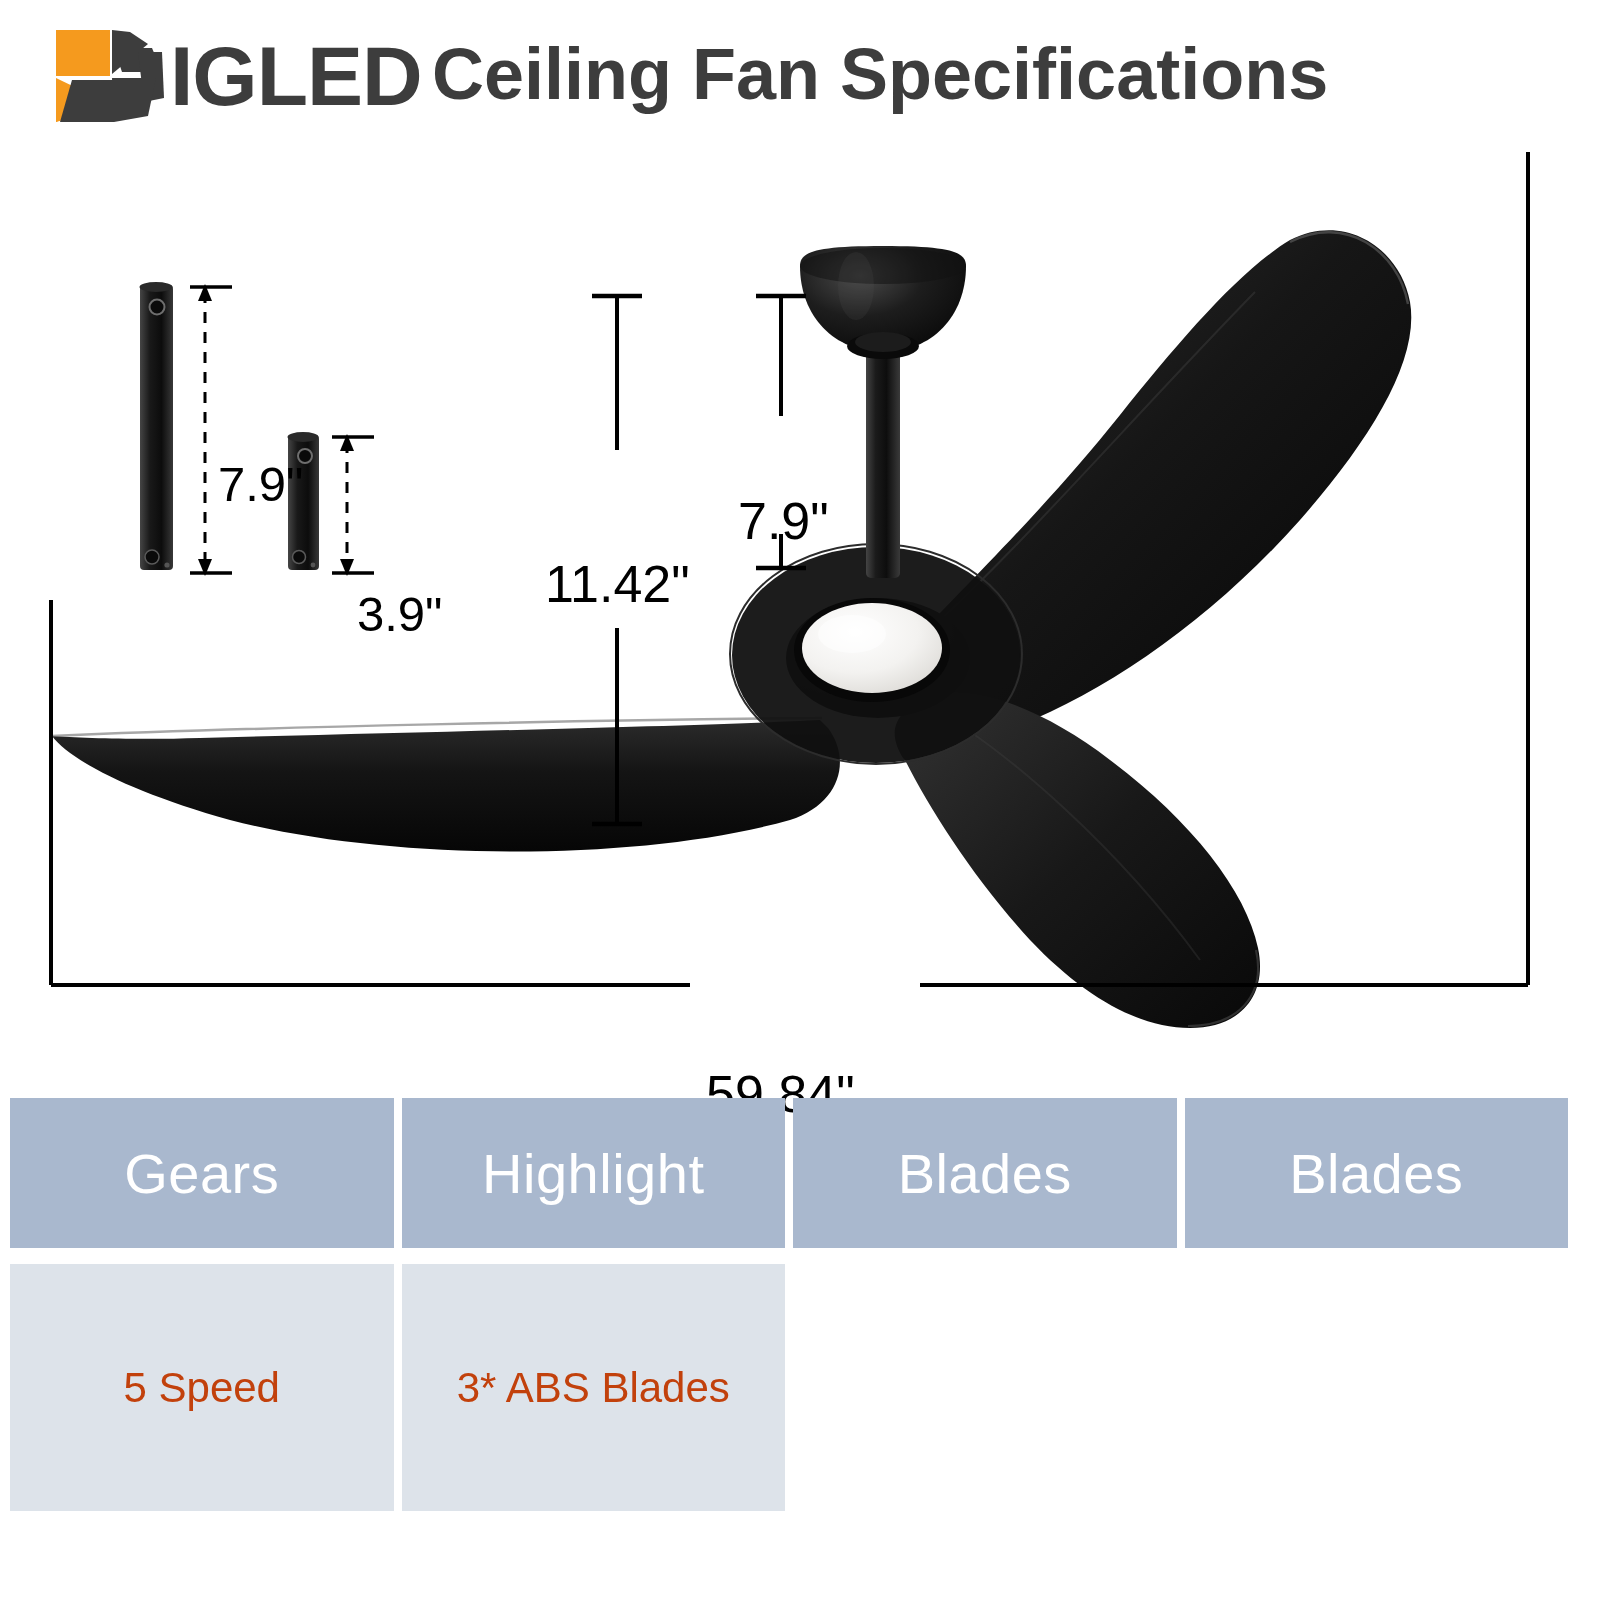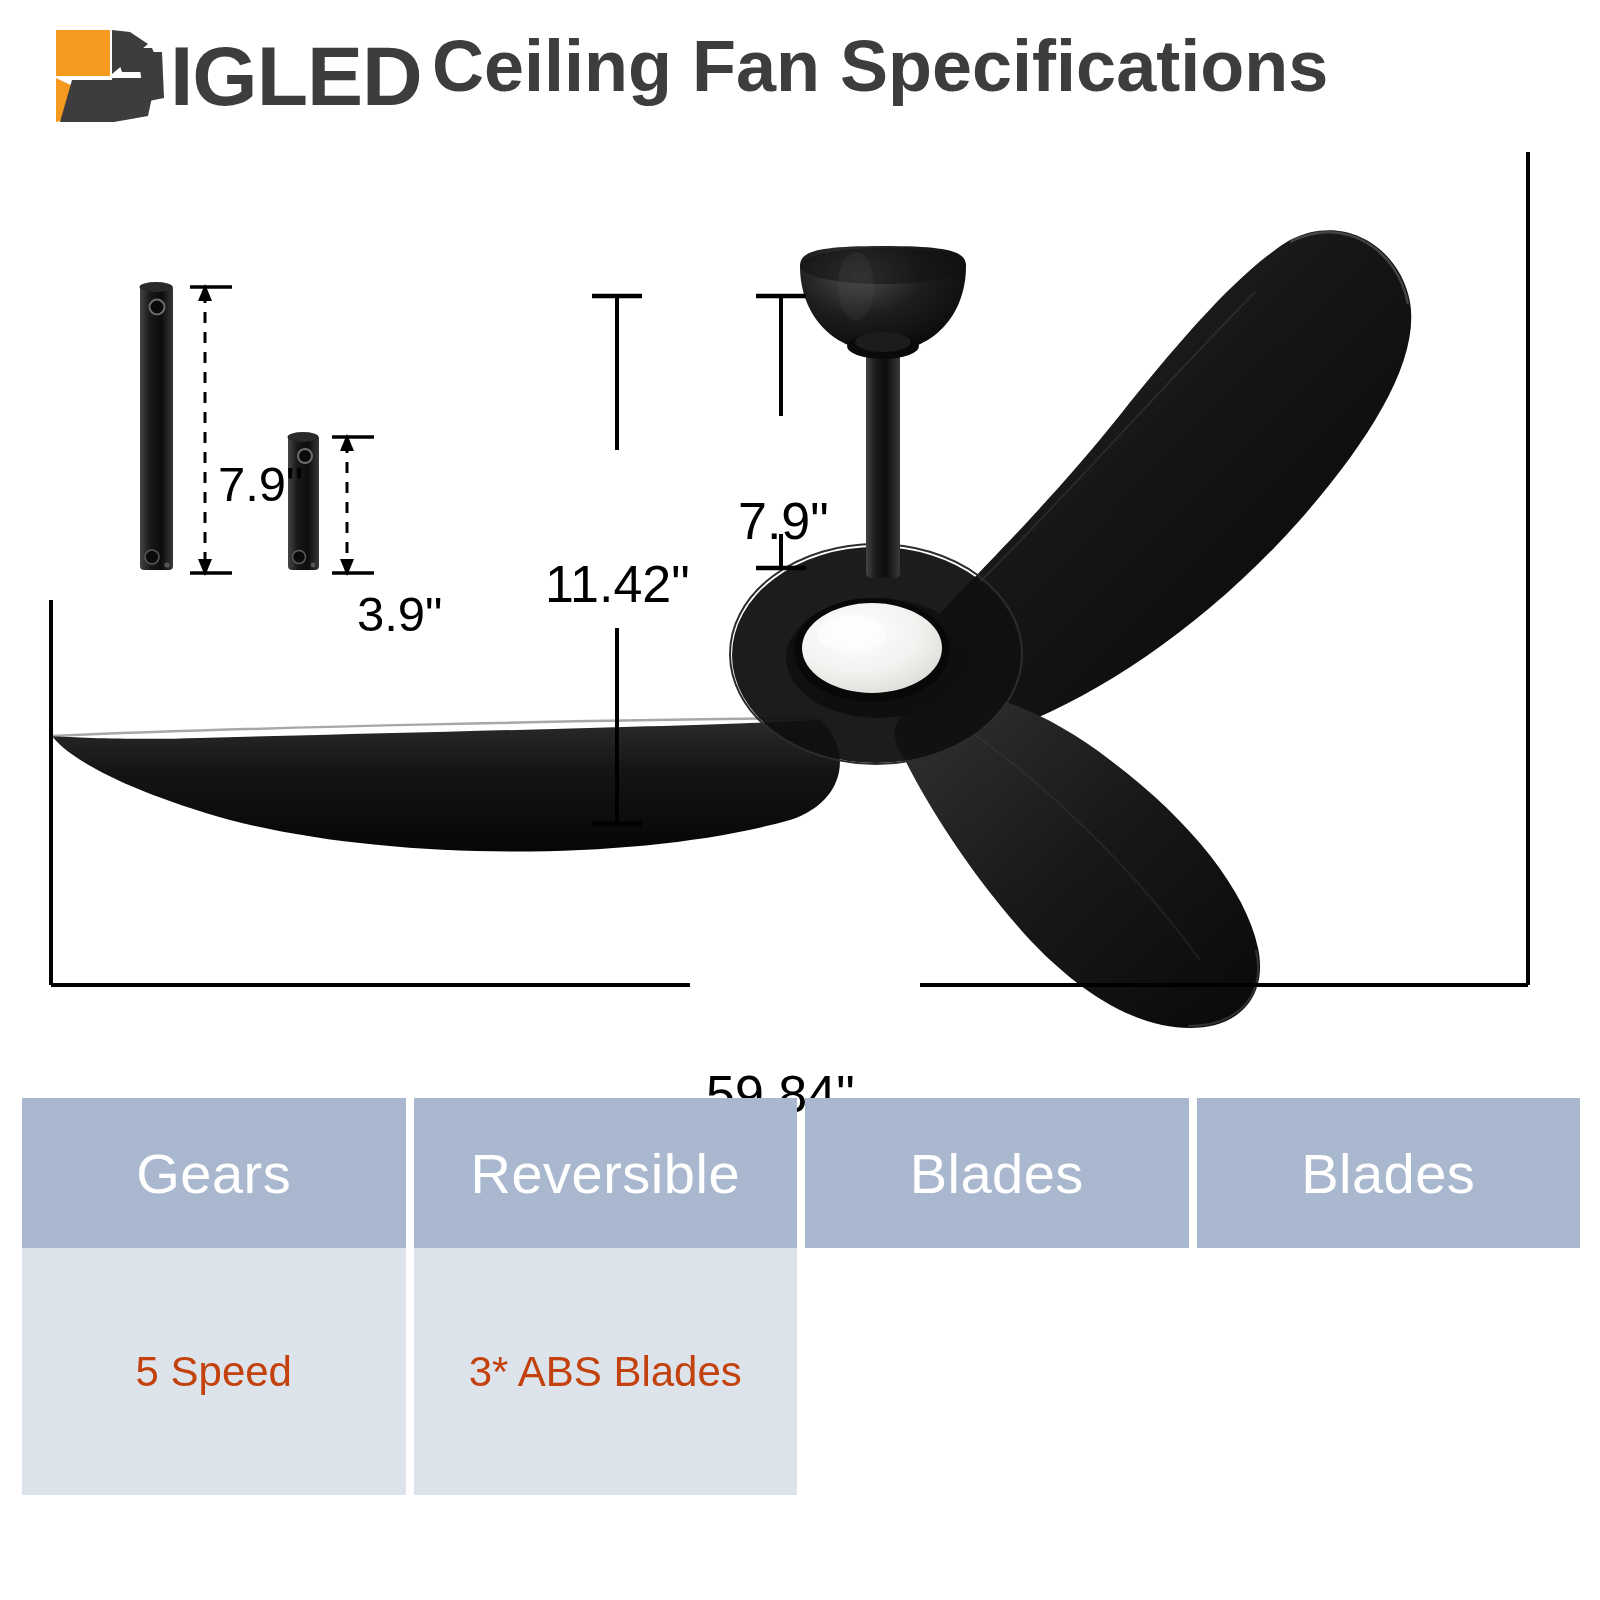--- a/index.html
+++ b/index.html
@@ -18,21 +18,21 @@
   }
   #logo-mark {
     position:absolute; left:52px; top:28px; width:118px; height:96px;
   }
   #logo-word {
     position:absolute; left:170px; top:30px;
     font-size:84px; font-weight:bold; letter-spacing:-1px;
     color:#3d3d3d; line-height:92px;
   }
   #page-title {
-    position:absolute; left:432px; top:20px;
+    position:absolute; left:432px; top:28px;
     font-size:72px; font-weight:bold; color:#3d3d3d;
     line-height:92px; white-space:nowrap;
   }
 
   
   #diagram { position:absolute; left:0; top:120px; width:1600px; height:940px; }
   #diagram svg { display:block; }
 
   .dimlabel {
     position:absolute;
@@ -41,26 +41,26 @@
     white-space:nowrap;
   }
   #lbl-rod-long  { left:218px; top:336px; font-size:49px; }
   #lbl-rod-short { left:357px; top:466px; font-size:49px; }
   #lbl-drop      { left:545px; top:434px; font-size:52px; }
   #lbl-height    { left:738px; top:371px; font-size:52px; }
   #lbl-width     { left:706px; top:944px; font-size:52px; }
 
   
   #spec-table {
-    position:absolute; left:22px; top:1098px;
+    position:absolute; left:10px; top:1098px;
     width:1558px;
     display:grid;
     grid-template-columns:repeat(4,1fr);
     grid-template-rows:150px 247px;
-    gap:0 8px;
+    gap:16px 8px;
   }
   .th {
     background:#a9b8ce;
     color:#ffffff;
     display:flex; align-items:center; justify-content:center;
     font-size:56px;
     letter-spacing:0.5px;
   }
   .td {
     background:#dde3ea;
@@ -259,19 +259,19 @@
 
   <div class="dimlabel" id="lbl-rod-long">7.9"</div>
   <div class="dimlabel" id="lbl-rod-short">3.9"</div>
   <div class="dimlabel" id="lbl-drop">11.42"</div>
   <div class="dimlabel" id="lbl-height">7.9"</div>
   <div class="dimlabel" id="lbl-width">59.84"</div>
 </div>
 
 <div id="spec-table">
   <div class="th">Gears</div>
-  <div class="th">Reversible</div>
+  <div class="th">Highlight</div>
   <div class="th">Blades</div>
   <div class="th">Blades</div>
 
   <div class="td">5 Speed</div>
   <div class="td">3* ABS Blades</div>
 </div>
 
 </body></html>

